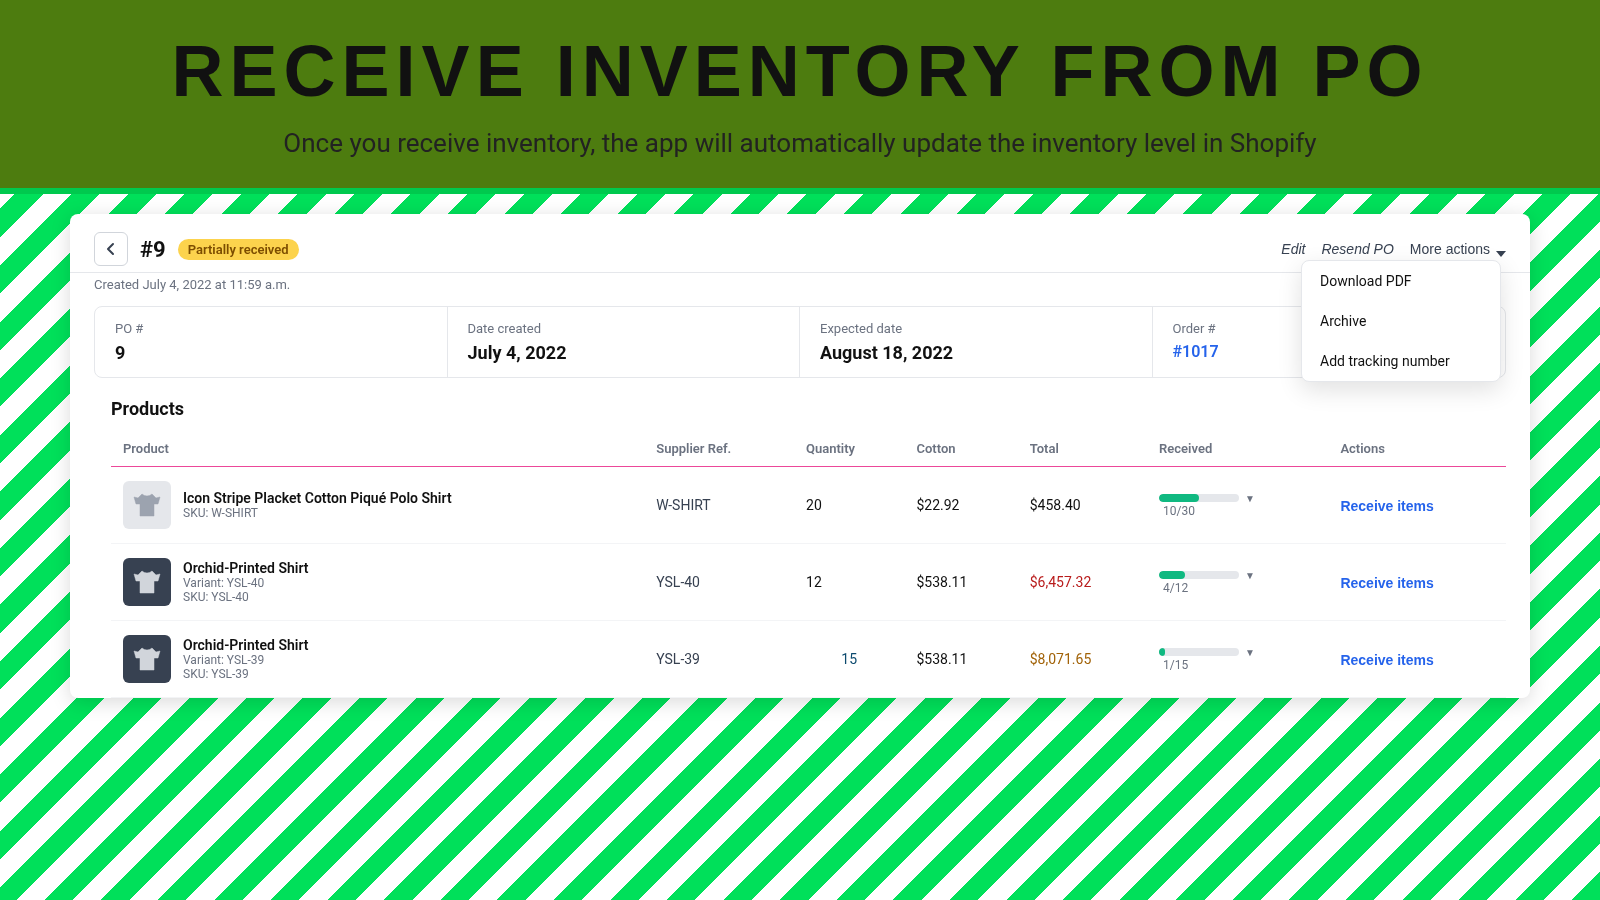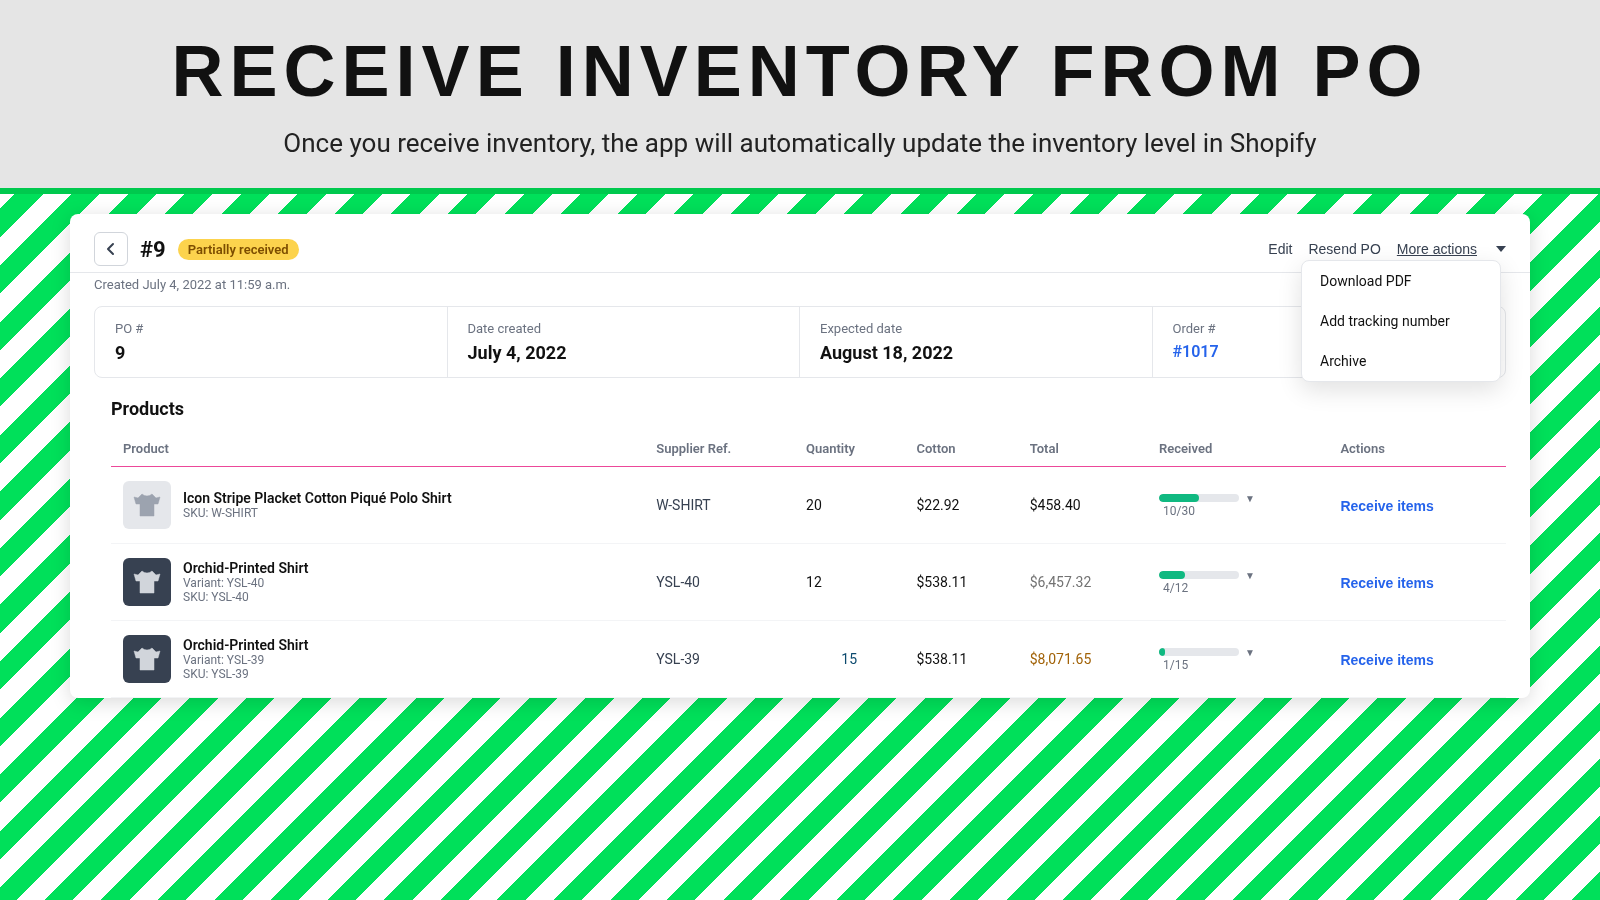--- a/index.html
+++ b/index.html
@@ -22,21 +22,21 @@
         #00e05a 20px,
         #ffffff 20px,
         #ffffff 40px
       );
       z-index: 0;
     }
 
     .top-banner {
       position: relative;
       z-index: 2;
-      background: #e5e5e5;
+      background: #4d7c0f;
       text-align: center;
       padding: 30px 20px 25px;
       border-bottom: 6px solid #00c94e;
     }
 
     .top-banner h1 {
       font-size: 72px;
       font-weight: 900;
       letter-spacing: 6px;
       text-transform: uppercase;
@@ -119,34 +119,34 @@
     }
 
     .action-btn {
       font-size: 14px;
       font-weight: 500;
       color: #374151;
       cursor: pointer;
       background: none;
       border: none;
       padding: 6px 0;
+      font-style: italic;
     }
 
     .more-actions-btn {
       display: flex;
-      align-items: center;
-      gap: 16px;
+      align-items: flex-end;
+      gap: 3px;
       font-size: 14px;
       font-weight: 500;
       color: #374151;
       cursor: pointer;
       background: none;
       border: none;
       padding: 6px 0;
-      text-decoration: underline;
     }
 
     
     .dropdown-menu {
       position: absolute;
       top: 46px;
       right: 29px;
       background: #fff;
       border: 1px solid #e5e7eb;
       border-radius: 8px;
@@ -347,22 +347,22 @@
       <button class="action-btn">Edit</button>
       <button class="action-btn">Resend PO</button>
       <button class="more-actions-btn">
         <span>More actions</span>
         <span class="chevron-icon"></span>
       </button>
     </div>
 
     <div class="dropdown-menu">
       <div class="dropdown-item">Download PDF</div>
+      <div class="dropdown-item">Archive</div>
       <div class="dropdown-item">Add tracking number</div>
-      <div class="dropdown-item">Archive</div>
     </div>
   </div>
 
   <div class="created-date">Created July 4, 2022 at 11:59 a.m.</div>
 
   <div class="po-info-grid">
     <div class="po-info-cell">
       <div class="po-info-label">PO #</div>
       <div class="po-info-value">9</div>
     </div>
@@ -439,21 +439,21 @@
         <div>
           <div class="product-name">Orchid-Printed Shirt</div>
           <div class="product-variant">Variant: YSL-40</div>
           <div class="product-sku">SKU: YSL-40</div>
         </div>
       </div>
     </td>
     <td style="font-size:14px;color:#374151;">YSL-40</td>
     <td style="font-size:14px;color:#111;">12</td>
     <td style="font-size:14px;color:#111;">$538.11</td>
-    <td style="font-size:14px;color:#737373;">$6,457.32</td>
+    <td style="font-size:14px;color:#b91c1c;">$6,457.32</td>
     <td>
       <div class="progress-container">
         <div class="progress-bar-wrapper">
           <div class="progress-bar-fill" style="width:33%"></div>
         </div>
         <span class="progress-dropdown-arrow">▼</span>
       </div>
       <div class="progress-text">4/12</div>
     </td>
     <td>

